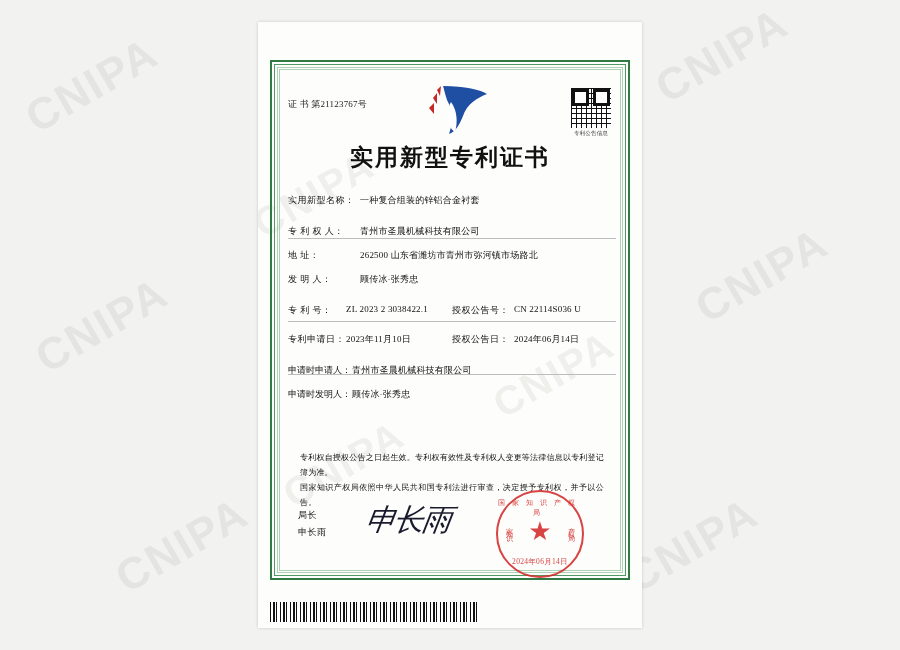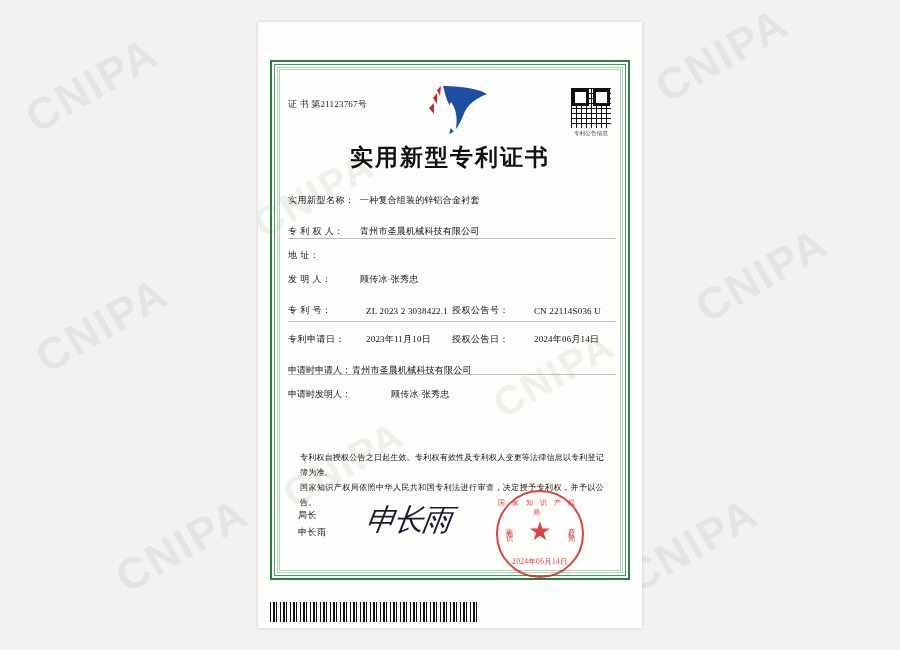--- a/index.html
+++ b/index.html
@@ -187,23 +187,22 @@
     width: 64px;
     flex: 0 0 64px;
     letter-spacing: 0;
   }
   .field-value {
     flex: 1;
     letter-spacing: 0.2px;
   }
   .field-row.two-col .col {
     display: flex;
-    align-items: center;
+    align-items: flex-start;
     flex: 1;
-    gap: 20px;
   }
   .field-row.two-col .col .field-label { width: 58px; flex: 0 0 58px; }
   .field-row.two-col .col2 .field-label { width: 62px; flex: 0 0 62px; }
 
   .divider {
     position: absolute;
     left: 30px;
     right: 26px;
     height: 0;
     border-top: 1px solid #bdbdbd;
@@ -372,20 +371,21 @@
         <span class="field-value">一种复合组装的锌铝合金衬套</span>
       </div>
 
       <div class="field-row" style="margin-top:18px;">
         <span class="field-label">专 利 权 人：</span>
         <span class="field-value">青州市圣晨机械科技有限公司</span>
       </div>
 
       <div class="field-row">
         <span class="field-label">地        址：</span>
+        <span class="field-value">262500 山东省潍坊市青州市弥河镇市场路北</span>
       </div>
 
       <div class="field-row">
         <span class="field-label">发  明  人：</span>
         <span class="field-value">顾传冰·张秀忠</span>
       </div>
 
       <div class="field-row two-col" style="margin-top:18px;">
         <span class="col col1">
           <span class="field-label">专  利  号：</span>
@@ -406,21 +406,21 @@
           <span class="field-label">授权公告日：</span>
           <span class="field-value">2024年06月14日</span>
         </span>
       </div>
 
       <div class="field-row" style="margin-top:18px;">
         <span class="field-label wide">申请时申请人：</span>
         <span class="field-value">青州市圣晨机械科技有限公司</span>
       </div>
 
-      <div class="field-row" style="gap:39px;">
+      <div class="field-row" style="">
         <span class="field-label wide">申请时发明人：</span>
         <span class="field-value">顾传冰·张秀忠</span>
       </div>
 
     </div>
 
     <div class="divider" style="top: 216px;"></div>
     <div class="divider" style="top: 299px;"></div>
     <div class="divider" style="top: 352px;"></div>
 

